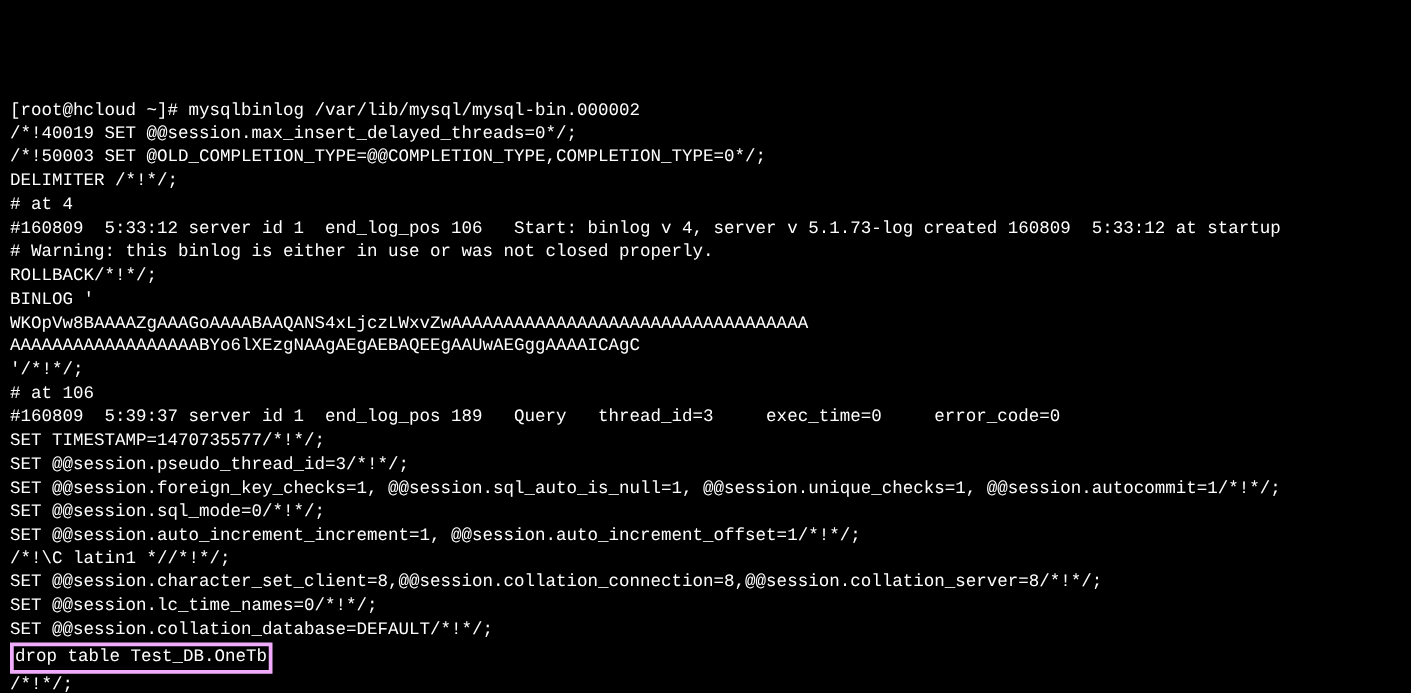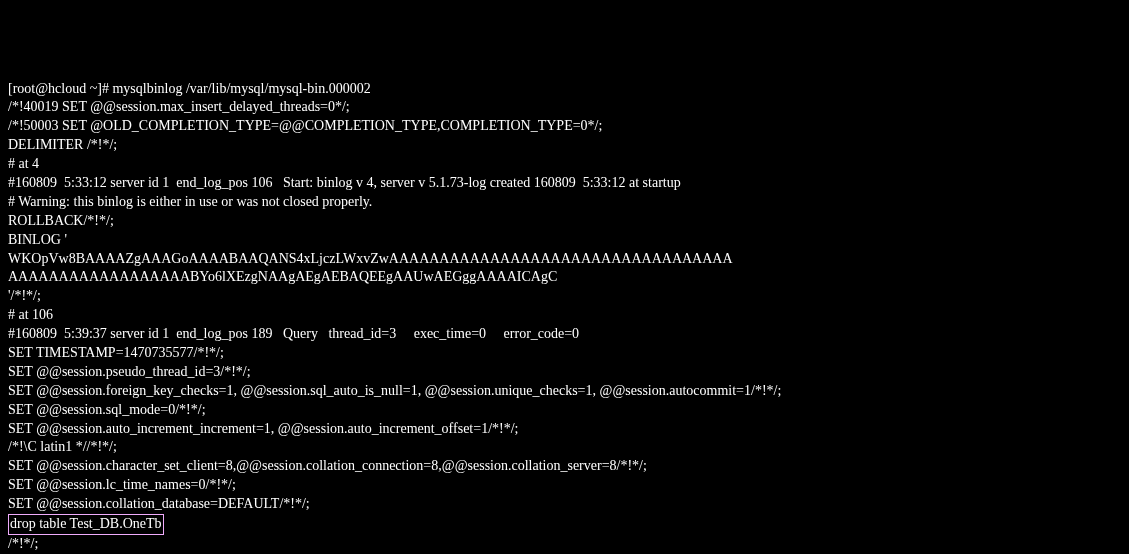--- a/index.html
+++ b/index.html
@@ -14,25 +14,24 @@
       font-size: 14px;
       line-height: 1.35;
       padding: 4px 8px;
       white-space: pre;
       overflow-x: auto;
       width: 1129px;
       height: 554px;
     }
     .terminal-line {
       white-space: pre;
-      font-family: Liberation Serif, serif;
     }
     .highlighted {
       display: inline-block;
-      border: 1px solid #f0abfc;
+      border: 3px solid #f0abfc;
       padding: 0 1px;
     }
   </style>
 </head>
 <body>
 
 
 
 <div><div class="terminal-line">[root@hcloud ~]# mysqlbinlog /var/lib/mysql/mysql-bin.000002</div><div class="terminal-line">/*!40019 SET @@session.max_insert_delayed_threads=0*/;</div><div class="terminal-line">/*!50003 SET @OLD_COMPLETION_TYPE=@@COMPLETION_TYPE,COMPLETION_TYPE=0*/;</div><div class="terminal-line">DELIMITER /*!*/;</div><div class="terminal-line"># at 4</div><div class="terminal-line">#160809  5:33:12 server id 1  end_log_pos 106   Start: binlog v 4, server v 5.1.73-log created 160809  5:33:12 at startup</div><div class="terminal-line"># Warning: this binlog is either in use or was not closed properly.</div><div class="terminal-line">ROLLBACK/*!*/;</div><div class="terminal-line">BINLOG '</div><div class="terminal-line">WKOpVw8BAAAAZgAAAGoAAAABAAQANS4xLjczLWxvZwAAAAAAAAAAAAAAAAAAAAAAAAAAAAAAAAAA</div><div class="terminal-line">AAAAAAAAAAAAAAAAAABYo6lXEzgNAAgAEgAEBAQEEgAAUwAEGggAAAAICAgC</div><div class="terminal-line">'/*!*/;</div><div class="terminal-line"># at 106</div><div class="terminal-line">#160809  5:39:37 server id 1  end_log_pos 189   Query   thread_id=3     exec_time=0     error_code=0</div><div class="terminal-line">SET TIMESTAMP=1470735577/*!*/;</div><div class="terminal-line">SET @@session.pseudo_thread_id=3/*!*/;</div><div class="terminal-line">SET @@session.foreign_key_checks=1, @@session.sql_auto_is_null=1, @@session.unique_checks=1, @@session.autocommit=1/*!*/;</div><div class="terminal-line">SET @@session.sql_mode=0/*!*/;</div><div class="terminal-line">SET @@session.auto_increment_increment=1, @@session.auto_increment_offset=1/*!*/;</div><div class="terminal-line">/*!\C latin1 *//*!*/;</div><div class="terminal-line">SET @@session.character_set_client=8,@@session.collation_connection=8,@@session.collation_server=8/*!*/;</div><div class="terminal-line">SET @@session.lc_time_names=0/*!*/;</div><div class="terminal-line">SET @@session.collation_database=DEFAULT/*!*/;</div><div class="terminal-line"><span class="highlighted">drop table Test_DB.OneTb</span></div><div class="terminal-line">/*!*/;</div><div class="terminal-line">DELIMITER ;</div></div>
 

